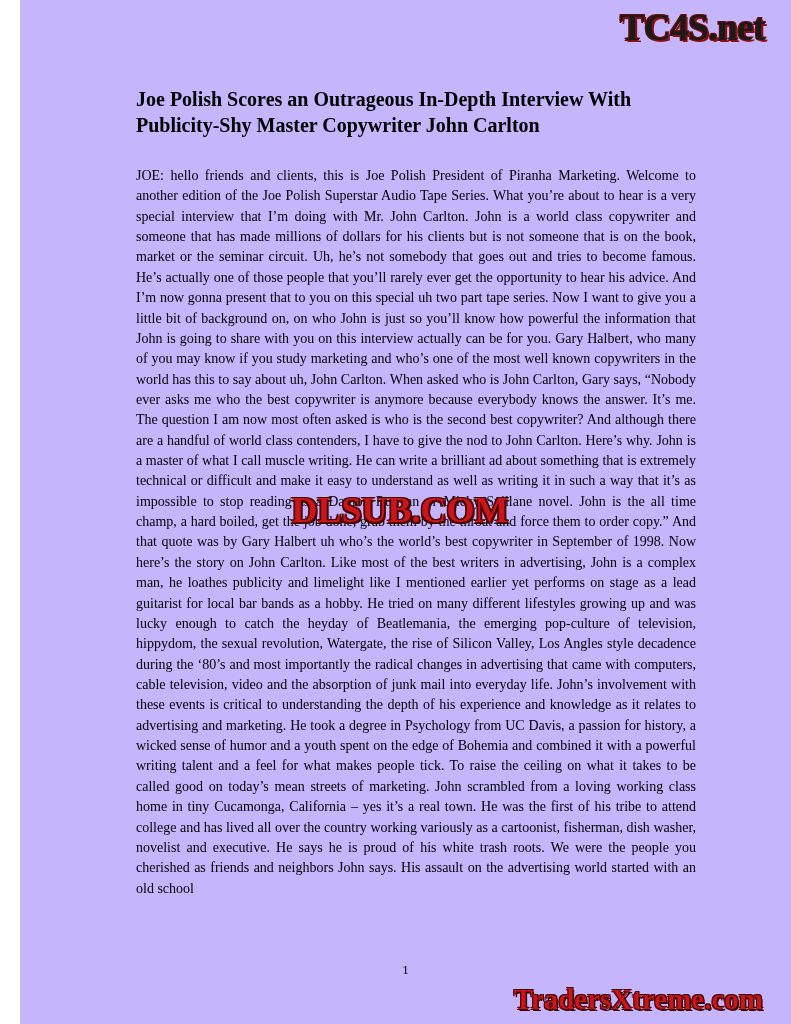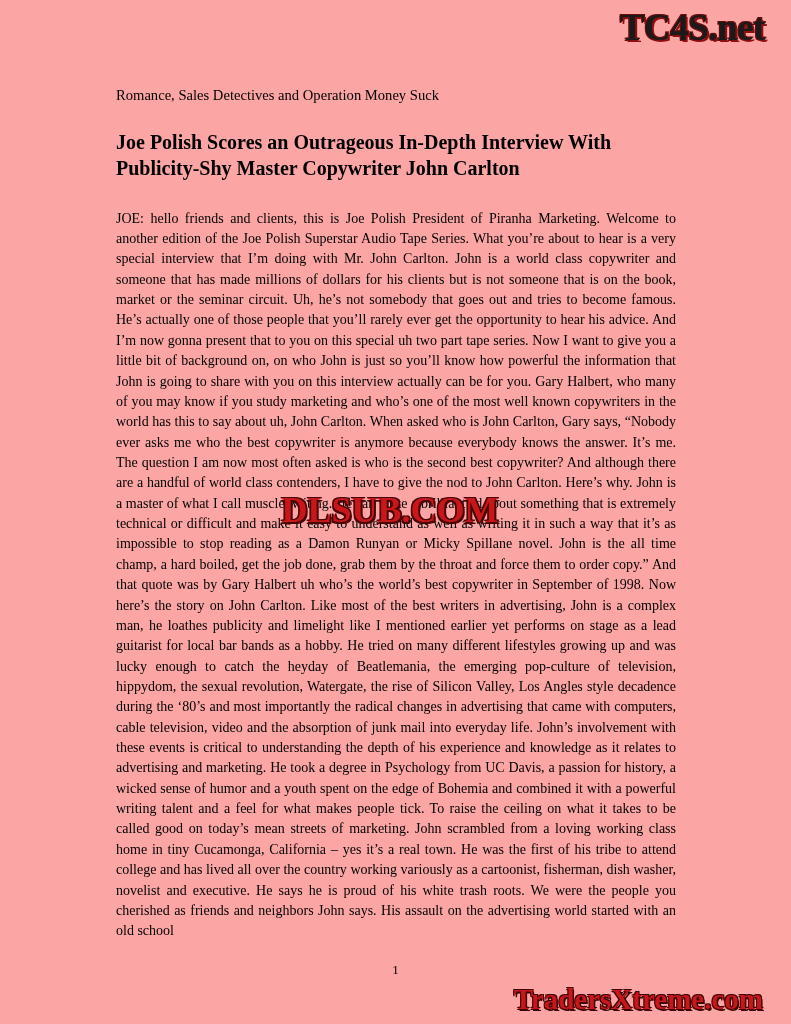--- a/index.html
+++ b/index.html
@@ -12,21 +12,22 @@
     height: 1024px;
     position: relative;
     font-family: "Liberation Serif", serif;
     color: #000000;
     overflow: hidden;
   }
 
   .page {
     position: absolute;
     inset: 0;
-    background: #fca5a5;
+    background: #c4b5fd;
+    margin-left: 20px;
   }
 
   
   .wm-top {
     position: absolute;
     top: 6px;
     right: 26px;
     font-family: "Liberation Serif", serif;
     font-weight: bold;
     font-size: 37px;
@@ -127,21 +128,20 @@
   }
 </style>
 </head>
 <body>
 
 <div class="page">
 
   <div class="wm-top">TC4S.net</div>
 
   <div class="doc">
-    <p class="line-heading">Romance, Sales Detectives and Operation Money Suck</p>
     <p class="title">Joe Polish Scores an Outrageous In-Depth Interview With Publicity-Shy Master Copywriter John Carlton</p>
     <p class="body-text">JOE: hello friends and clients, this is Joe Polish President of Piranha Marketing. Welcome to another edition of the Joe Polish Superstar Audio Tape Series. What you’re about to hear is a very special interview that I’m doing with Mr. John Carlton. John is a world class copywriter and someone that has made millions of dollars for his clients but is not someone that is on the book, market or the seminar circuit. Uh, he’s not somebody that goes out and tries to become famous. He’s actually one of those people that you’ll rarely ever get the opportunity to hear his advice. And I’m now gonna present that to you on this special uh two part tape series. Now I want to give you a little bit of background on, on who John is just so you’ll know how powerful the information that John is going to share with you on this interview actually can be for you. Gary Halbert, who many of you may know if you study marketing and who’s one of the most well known copywriters in the world has this to say about uh, John Carlton. When asked who is John Carlton, Gary says, “Nobody ever asks me who the best copywriter is anymore because everybody knows the answer. It’s me. The question I am now most often asked is who is the second best copywriter? And although there are a handful of world class contenders, I have to give the nod to John Carlton. Here’s why. John is a master of what I call muscle writing. He can write a brilliant ad about something that is extremely technical or difficult and make it easy to understand as well as writing it in such a way that it’s as impossible to stop reading as a Damon Runyan or Micky Spillane novel. John is the all time champ, a hard boiled, get the job done, grab them by the throat and force them to order copy.” And that quote was by Gary Halbert uh who’s the world’s best copywriter in September of 1998. Now here’s the story on John Carlton. Like most of the best writers in advertising, John is a complex man, he loathes publicity and limelight like I mentioned earlier yet performs on stage as a lead guitarist for local bar bands as a hobby. He tried on many different lifestyles growing up and was lucky enough to catch the heyday of Beatlemania, the emerging pop-culture of television, hippydom, the sexual revolution, Watergate, the rise of Silicon Valley, Los Angles style decadence during the ‘80’s and most importantly the radical changes in advertising that came with computers, cable television, video and the absorption of junk mail into everyday life. John’s involvement with these events is critical to understanding the depth of his experience and knowledge as it relates to advertising and marketing. He took a degree in Psychology from UC Davis, a passion for history, a wicked sense of humor and a youth spent on the edge of Bohemia and combined it with a powerful writing talent and a feel for what makes people tick. To raise the ceiling on what it takes to be called good on today’s mean streets of marketing. John scrambled from a loving working class home in tiny Cucamonga, California – yes it’s a real town. He was the first of his tribe to attend college and has lived all over the country working variously as a cartoonist, fisherman, dish washer, novelist and executive. He says he is proud of his white trash roots. We were the people you cherished as friends and neighbors John says. His assault on the advertising world started with an old school</p>
   </div>
 
   <div class="wm-center">
     <span>DLSUB.COM</span>
   </div>
 
   <div class="page-number">1</div>
 

